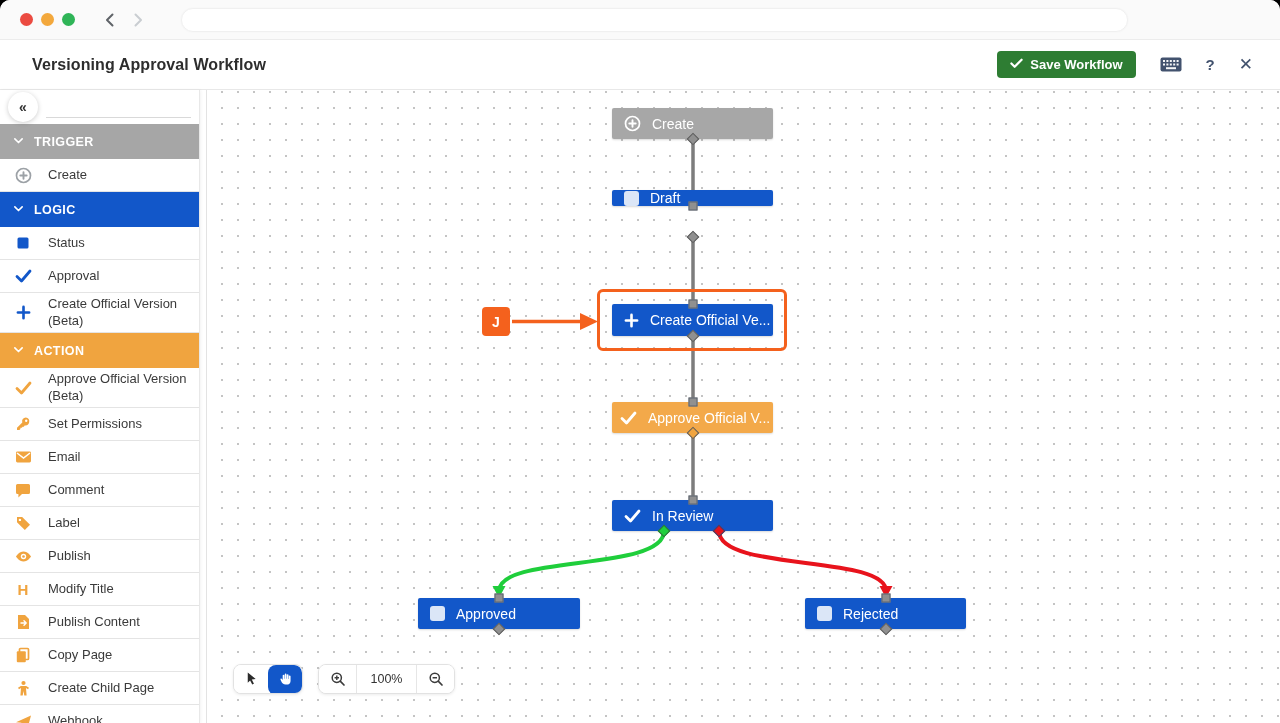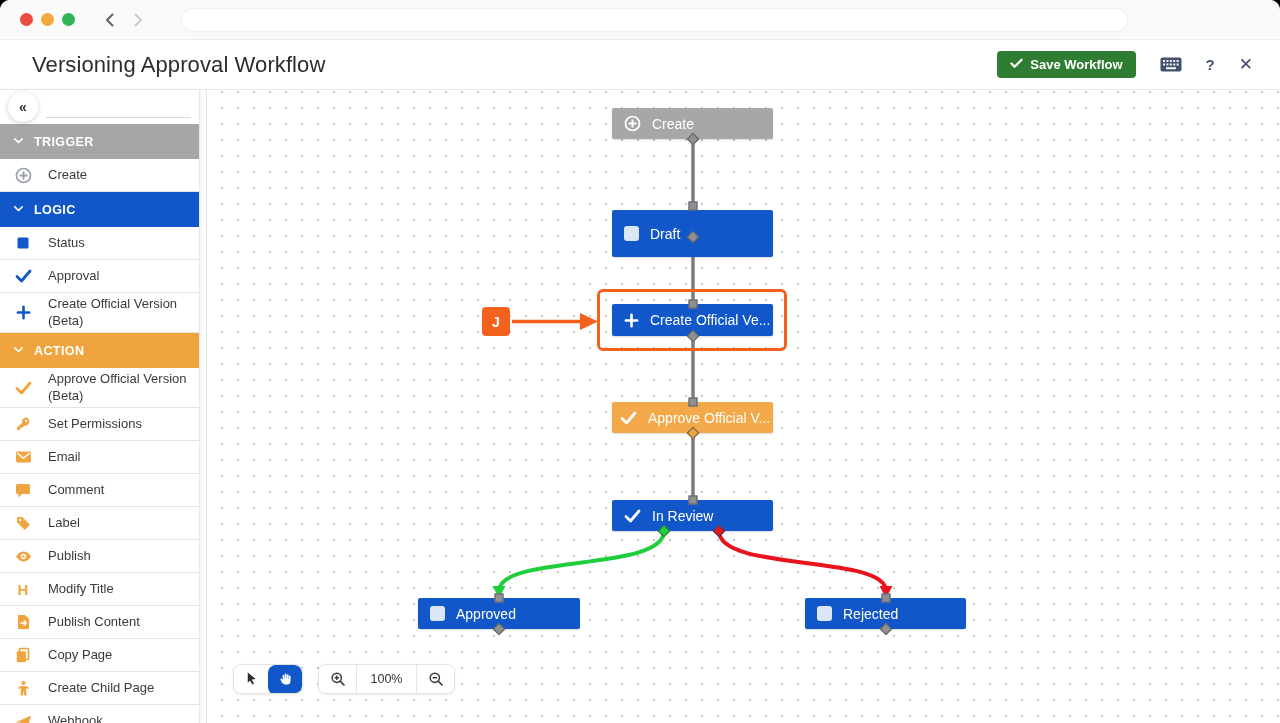--- a/index.html
+++ b/index.html
@@ -14,21 +14,21 @@
   
   .chrome{height:40px;background:#fafafa;border-bottom:1px solid #ececec;display:flex;align-items:center;flex:0 0 auto;}
   .lights{display:flex;gap:8px;margin-left:20px;}
   .light{width:13px;height:13px;border-radius:50%;}
   .nav{display:flex;gap:10px;margin-left:26px;align-items:center;}
   .nav svg{display:block;}
   .urlbar{flex:1;height:24px;border-radius:12px;background:#fff;border:1px solid #f0f0f0;margin-left:34px;margin-right:152px;box-shadow:0 0 2px rgba(0,0,0,.04);}
 
   
   .app-header{height:50px;background:#fff;border-bottom:1px solid #e8e8e8;display:flex;align-items:center;flex:0 0 auto;}
-  .title{font-size:22px;font-weight:400;color:var(--ink);margin-left:32px;letter-spacing:.1px;}
+  .title{font-size:16px;font-weight:700;color:var(--ink);margin-left:32px;letter-spacing:.1px;}
   .header-actions{margin-left:auto;display:flex;align-items:center;gap:24px;margin-right:27px;}
   .save-btn{display:flex;align-items:center;gap:7px;background:var(--save-green);color:#fff;border:none;border-radius:4px;height:27px;padding:0 13px;font-size:13px;font-weight:700;font-family:inherit;cursor:pointer;}
   .help{color:var(--slate);font-size:15px;font-weight:700;cursor:pointer;}
   .close{color:var(--slate);font-size:17px;cursor:pointer;line-height:1;}
   .kbd{display:flex;cursor:pointer;}
 
   
   .content{flex:1;display:flex;min-height:0;}
   .sidebar{width:200px;flex:0 0 auto;background:#fff;border-right:1px solid #e8e8e8;box-shadow:1px 0 3px rgba(0,0,0,.05);overflow:hidden;z-index:3;}
   .gutter{width:7px;flex:0 0 auto;background:#fff;border-right:1px solid #e3e3e3;}
@@ -329,21 +329,21 @@
       <div id="nodes">
           <div class="node node-gray" style="left: 405px; top: 18px; width: 161px; height: 31px;">
             <span class="icon">
               <svg width="17" height="17" viewBox="0 0 16 16">
                 <circle cx="8" cy="8" r="6.6" fill="none" stroke="currentColor" stroke-width="1.6"></circle>
                 <path d="M8 5v6M5 8h6" stroke="currentColor" stroke-width="1.8" stroke-linecap="round"></path>
               </svg>
             </span>
             <span class="node-label">Create</span>
           </div>
-          <div class="node node-blue" style="left: 405px; top: 120px; width: 161px; height: 47px;">
+          <div class="node node-blue" style="left: 405px; top: 100px; width: 161px; height: 16px;">
             <span class="icon">
               <span class="status-square"></span>
             </span>
             <span class="node-label">Draft</span>
           </div>
           <div class="node node-blue" style="left: 405px; top: 214px; width: 161px; height: 32px;">
             <span class="icon">
               <svg width="15" height="15" viewBox="0 0 16 16">
                 <path d="M8 2v12M2 8h12" stroke="currentColor" stroke-width="2.8" stroke-linecap="round"></path>
               </svg>

